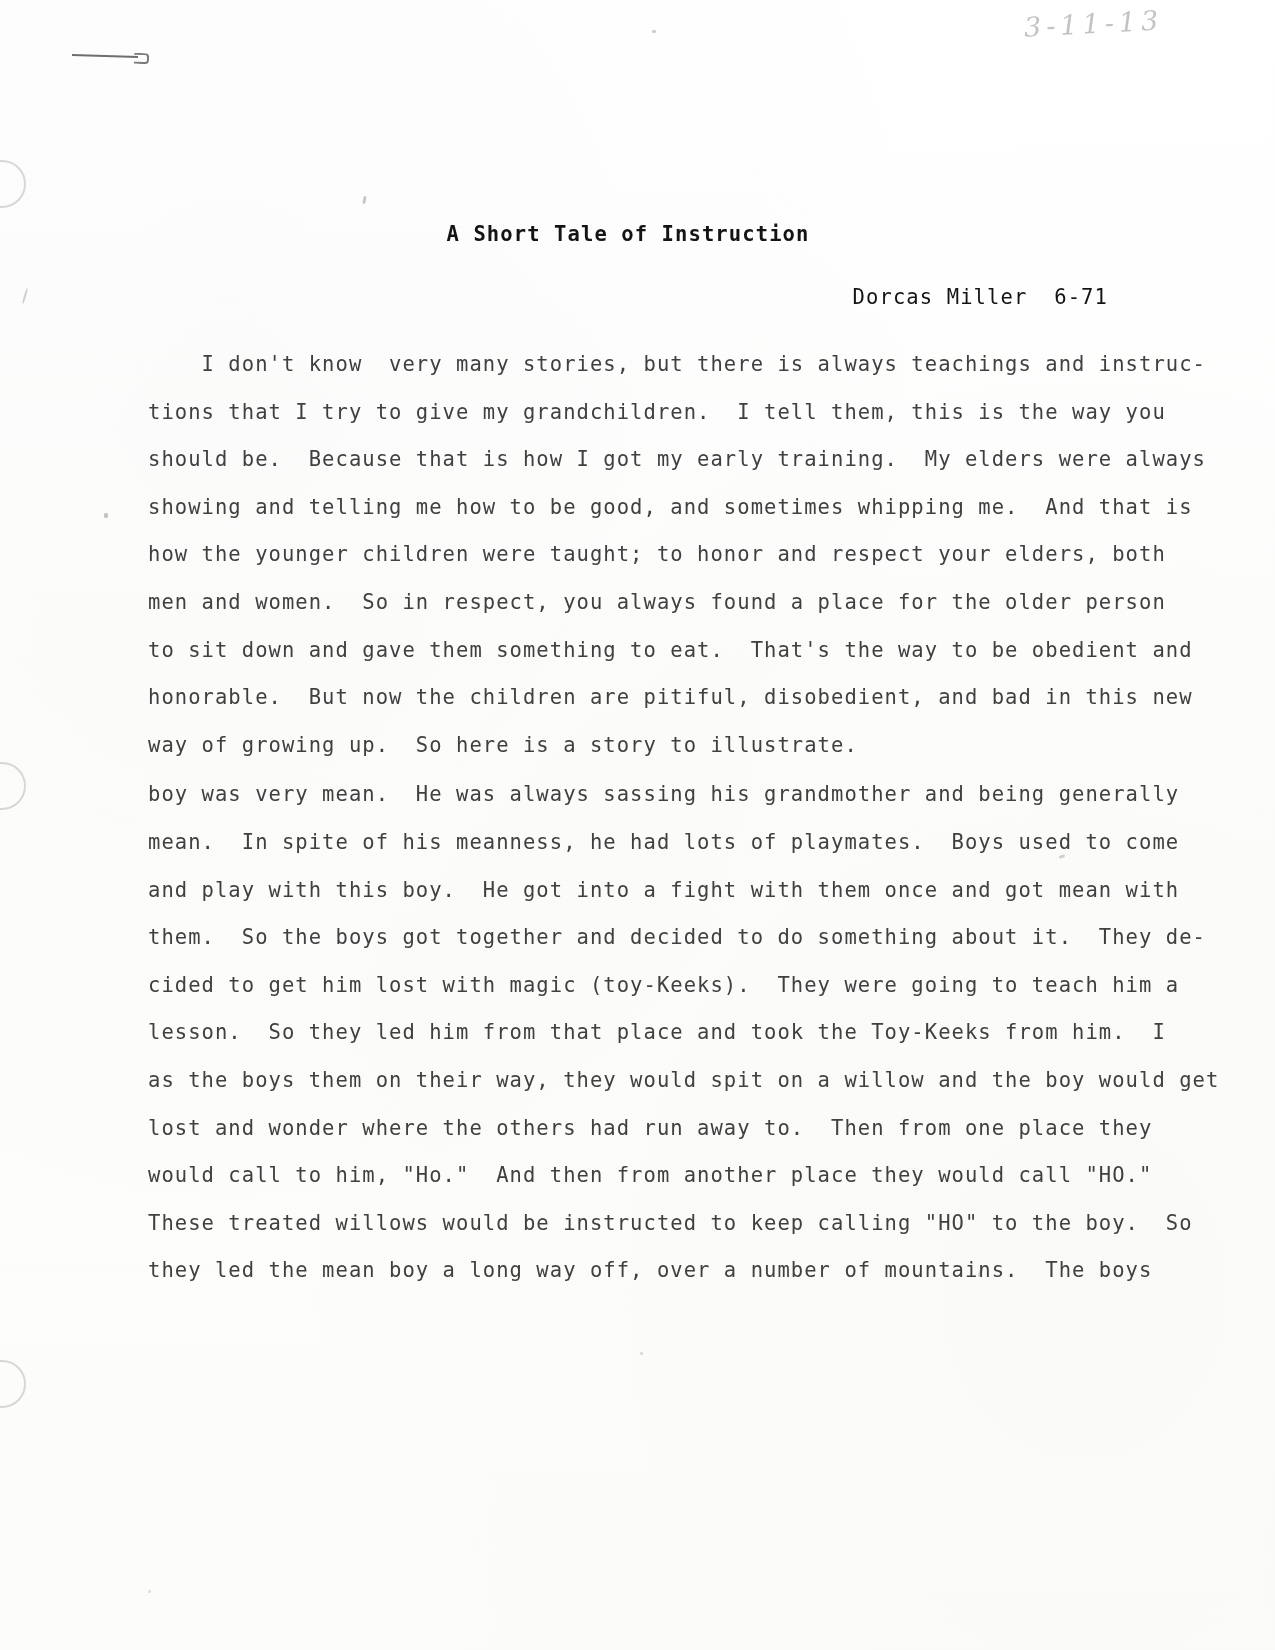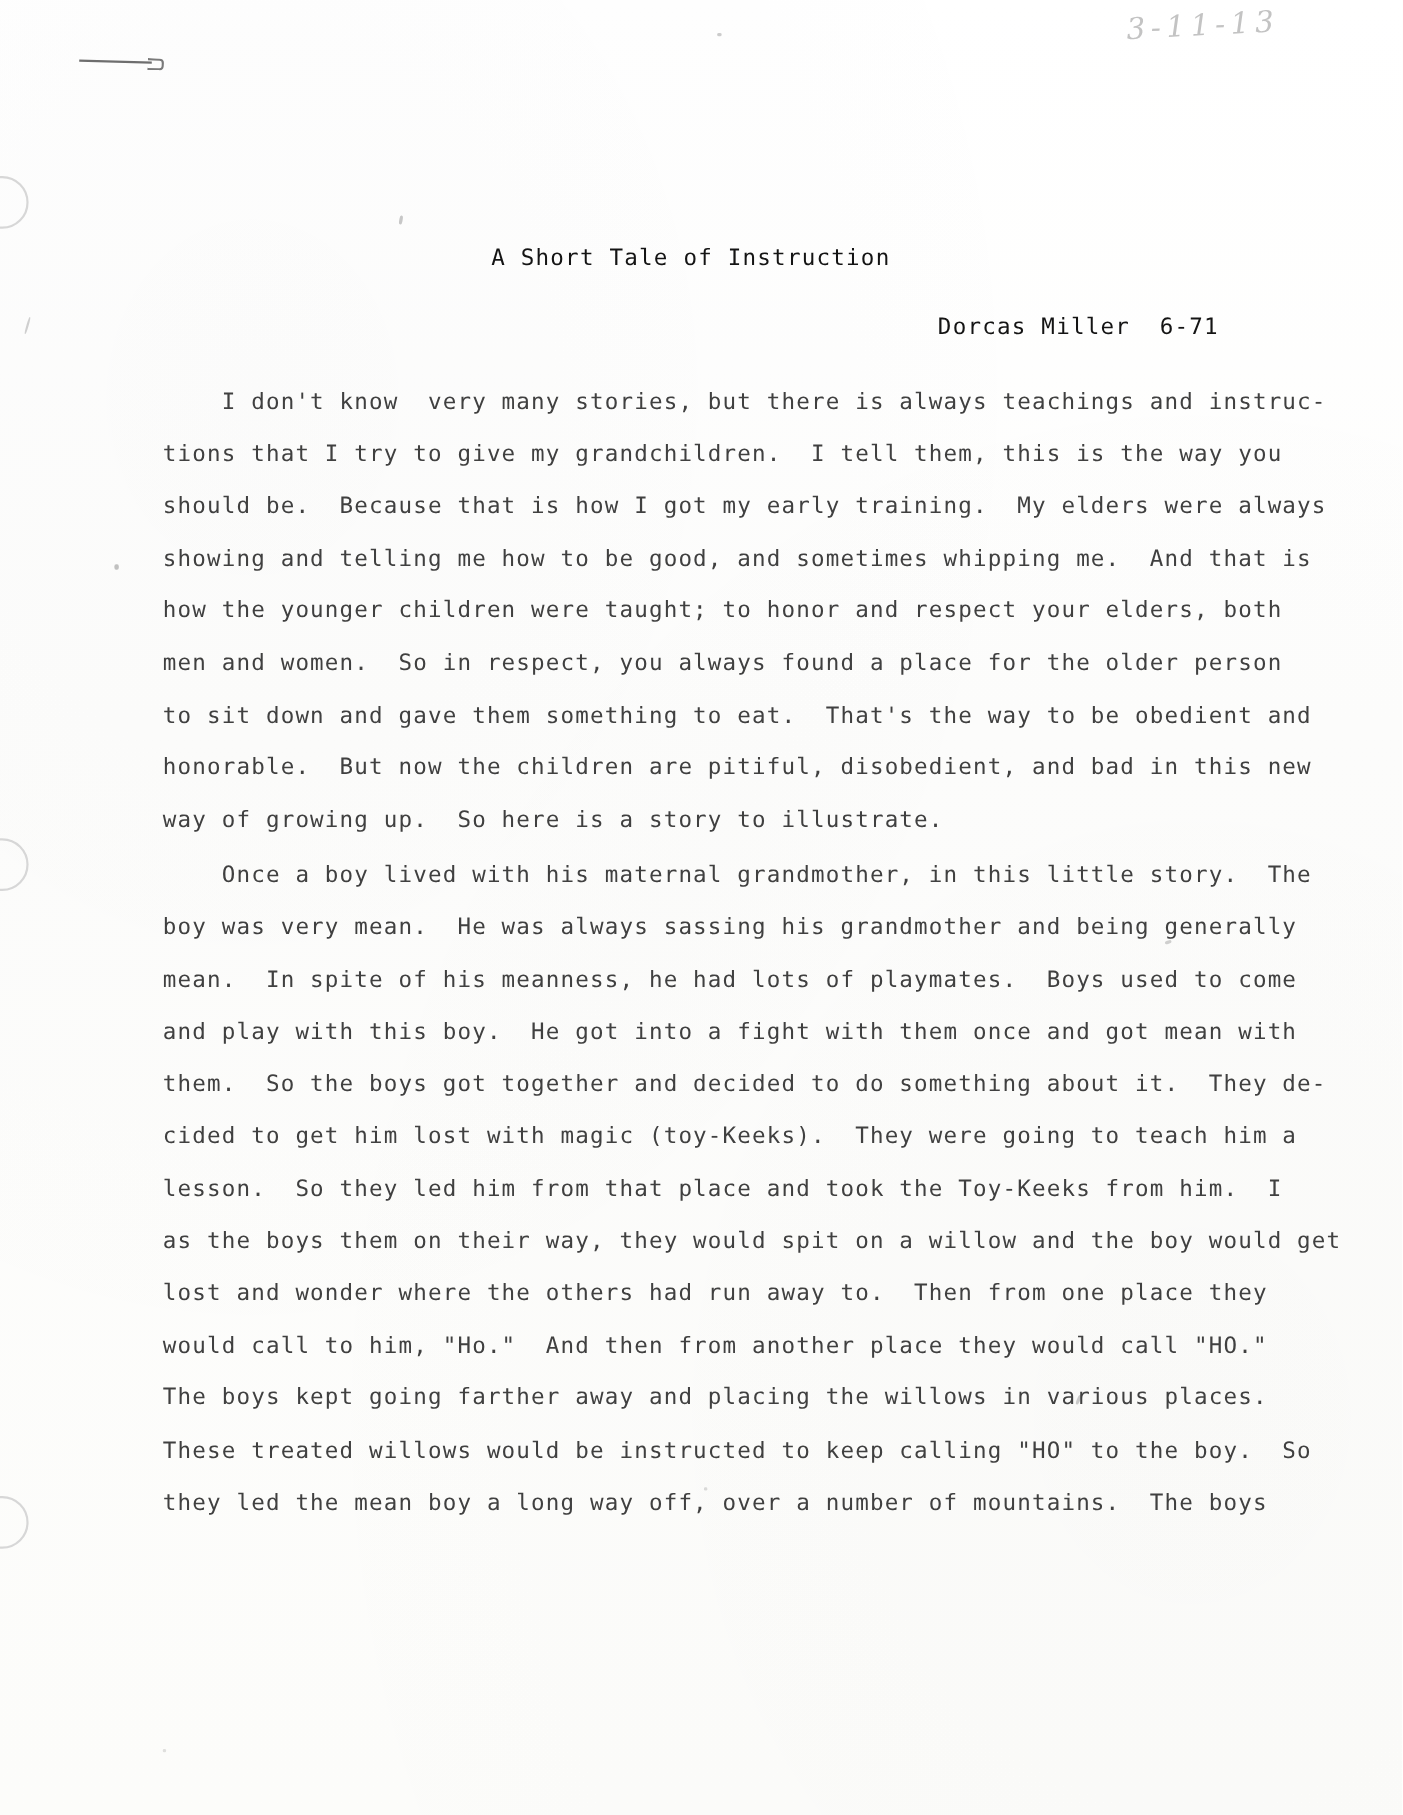--- a/index.html
+++ b/index.html
@@ -116,21 +116,21 @@
   }
 
   .doc-title,
   .doc-byline {
     font-size: 20.5px;
     letter-spacing: 1.1px;
     text-align: center;
     white-space: pre;
     color: #141414;
   }
-  .doc-title { margin: 0 0 39px 0; font-weight: normal; }
+  .doc-title { margin: 0 0 39px 0; font-weight: bold; }
   .doc-byline { margin: 0 0 32px 0; text-align: right; }
 
   .para {
     margin: 0 0 2px 0;
   }
   .para .tline {
     font-size: 20.5px;
     letter-spacing: 1.05px;
     line-height: 47.6px;
     white-space: pre;
@@ -184,30 +184,28 @@
         <span class="tline">should be.  Because that is how I got my early training.  My elders were always</span>
         <span class="tline">showing and telling me how to be good, and sometimes whipping me.  And that is</span>
         <span class="tline">how the younger children were taught; to honor and respect your elders, both</span>
         <span class="tline">men and women.  So in respect, you always found a place for the older person</span>
         <span class="tline">to sit down and gave them something to eat.  That's the way to be obedient and</span>
         <span class="tline">honorable.  But now the children are pitiful, disobedient, and bad in this new</span>
         <span class="tline">way of growing up.  So here is a story to illustrate.</span>
       </div>
 
     <div class="para indent">
-        <span class="tline">    Once a boy lived with his maternal grandmother, in this little story.  The</span>
         <span class="tline">boy was very mean.  He was always sassing his grandmother and being generally</span>
         <span class="tline">mean.  In spite of his meanness, he had lots of playmates.  Boys used to come</span>
         <span class="tline">and play with this boy.  He got into a fight with them once and got mean with</span>
         <span class="tline">them.  So the boys got together and decided to do something about it.  They de-</span>
         <span class="tline">cided to get him lost with magic (toy-Keeks).  They were going to teach him a</span>
         <span class="tline">lesson.  So they led him from that place and took the Toy-Keeks from him.  I</span>
         <span class="tline">as the boys them on their way, they would spit on a willow and the boy would get</span>
         <span class="tline">lost and wonder where the others had run away to.  Then from one place they</span>
         <span class="tline">would call to him, "Ho."  And then from another place they would call "HO."</span>
-        <span class="tline">The boys kept going farther away and placing the willows in various places.</span>
         <span class="tline">These treated willows would be instructed to keep calling "HO" to the boy.  So</span>
         <span class="tline">they led the mean boy a long way off, over a number of mountains.  The boys</span>
       </div>
 
   </div>
 
 </div>
 
 </body></html>

